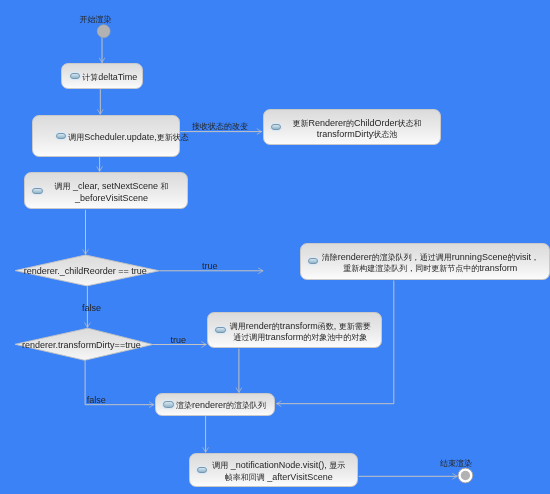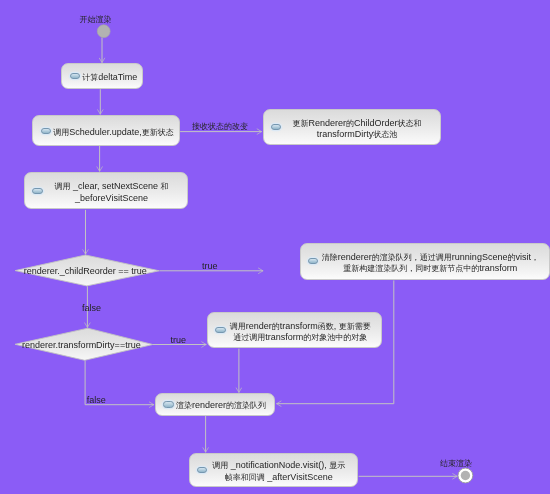--- a/index.html
+++ b/index.html
@@ -1,19 +1,19 @@
 <!DOCTYPE html>
 <html><head>
 <meta charset="utf-8">
 <style>
   html,body{margin:0;padding:0;background:#ffffff;}
   body{width:550px;height:494px;overflow:hidden;
        font-family:"Liberation Sans","DejaVu Sans",sans-serif;
        -webkit-font-smoothing:antialiased;}
-  #canvas{position:relative;width:550px;height:494px;background:#8b5cf6;}
+  #canvas{position:relative;width:550px;height:494px;background:#3b82f6;}
   svg#edges{position:absolute;left:0;top:0;width:550px;height:494px;overflow:visible;}
 
   .node{position:absolute;box-sizing:border-box;
         border:1px solid #c9c9c9;border-radius:7px;
         background:linear-gradient(to bottom,#dbdbdb 0%,#e4e4e4 32%,#ececec 58%,#f5f5f5 84%,#fcfcfc 100%);
         display:flex;align-items:center;z-index:3;}
   .pill{flex:0 0 auto;box-sizing:border-box;width:10.6px;height:6.2px;border-radius:3.2px;
         margin-left:7.2px;margin-right:2.0px;
         border:1px solid #7597b0;
         background:linear-gradient(to bottom,#d2e2ee 0%,#bbd3e1 40%,#a0c0d2 78%,#93b6ca 100%);
@@ -68,21 +68,21 @@
   </svg>
 
   <div class="caption" style="left:79.4px;top:14.3px;"><span class="cjk">开始渲染</span></div>
   <div class="caption" style="left:439.9px;top:457.5px;"><span class="cjk">结束渲染</span></div>
 
   <div class="node" style="left:61.4px;top:63.4px;width:81.6px;height:25.7px;align-items:center;">
     <span class="pill"></span>
     <span class="ntext"><span class="cjk">计算</span>deltaTime</span>
   </div>
 
-  <div class="node" style="left:32.4px;top:115.1px;width:147.2px;height:31px;">
+  <div class="node" style="left:32.4px;top:115.1px;width:147.2px;height:42px;padding-left:15px;">
     <span class="pill"></span>
     <span class="ntext"><span class="cjk">调用</span>Scheduler.update,<span class="cjk">更新状态</span></span>
   </div>
 
   <div class="node" style="left:262.5px;top:109.2px;width:178.2px;height:36.3px;">
     <span class="pill"></span>
     <span class="ntext"><span><span class="cjk">更新</span>Renderer<span class="cjk">的</span>ChildOrder<span class="cjk">状态和</span></span><br><span>transformDirty<span class="cjk">状态池</span></span></span>
   </div>
 
   <div class="node" style="left:23.9px;top:172.2px;width:164.4px;height:37.2px;">

